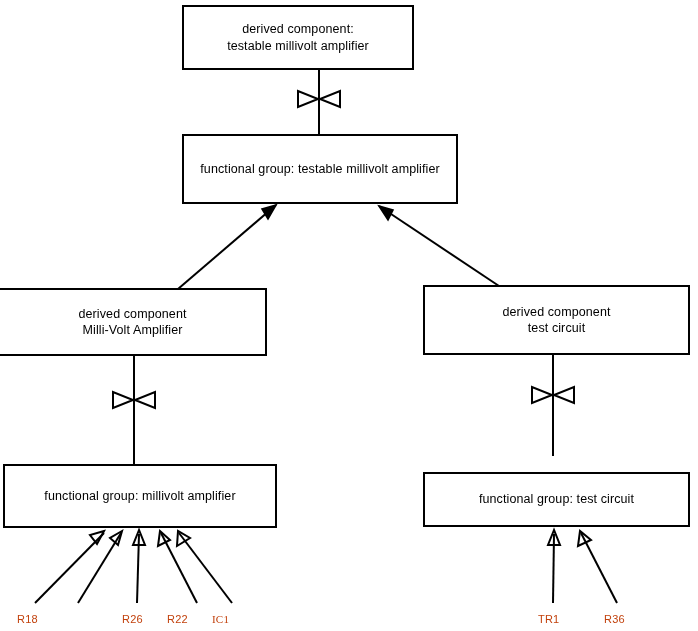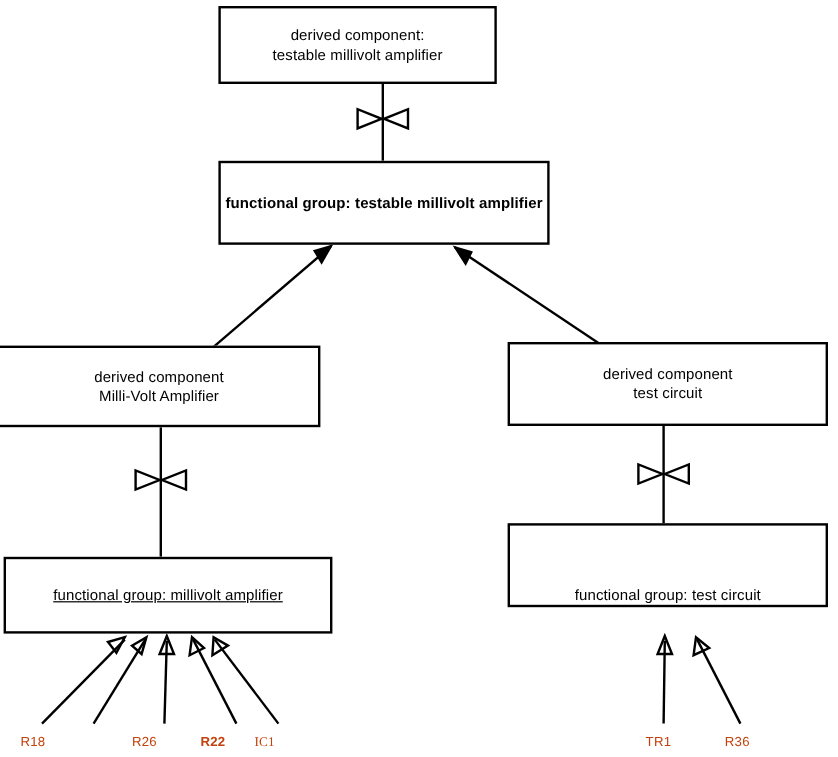--- a/index.html
+++ b/index.html
@@ -120,43 +120,43 @@
       <line x1="617" y1="603" x2="581" y2="533" stroke="#000" stroke-width="2"></line>
       <polygon points="580,531 578,546 591,540" fill="none" stroke="#000" stroke-width="2"></polygon>
     </g>
   </svg>
 
   <div class="node-box" id="box-0" style="left: 182px; top: 5px; width: 232px; height: 65px;">
     <span class="node-text">derived component:
 testable millivolt amplifier</span>
   </div>
 
-  <div class="node-box" id="box-1" style="left: 182px; top: 134px; width: 276px; height: 70px; font-weight: bold;">
+  <div class="node-box" id="box-1" style="left: 182px; top: 134px; width: 276px; height: 70px;">
     <span class="node-text">functional group: testable millivolt amplifier</span>
   </div>
 
   <div class="node-box" id="box-2" style="left: -2px; top: 288px; width: 269px; height: 68px;">
     <span class="node-text">derived component
 Milli-Volt Amplifier</span>
   </div>
 
   <div class="node-box" id="box-3" style="left: 423px; top: 285px; width: 267px; height: 70px;">
     <span class="node-text">derived component
 test circuit</span>
   </div>
 
-  <div class="node-box" id="box-4" style="left: 3px; top: 464px; width: 274px; height: 64px; text-decoration: underline;">
+  <div class="node-box" id="box-4" style="left: 3px; top: 464px; width: 274px; height: 64px;">
     <span class="node-text">functional group: millivolt amplifier</span>
   </div>
 
-  <div class="node-box" id="box-5" style="left: 423px; top: 436px; width: 267px; height: 70px; align-items: flex-end;">
+  <div class="node-box" id="box-5" style="left: 423px; top: 472px; width: 267px; height: 55px;">
     <span class="node-text">functional group: test circuit</span>
   </div>
 
   <div class="leaf-label" id="leaf-0" style="left: 17px; top: 613px;">R18</div>
   <div class="leaf-label" id="leaf-1" style="left: 63px; top: 613px; margin-top: 26px;">R30</div>
-  <div class="leaf-label" id="leaf-2" style="left: 110px; top: 613px;">R26</div>
-  <div class="leaf-label" id="leaf-3" style="left: 167px; top: 613px; font-weight: bold;">R22</div>
+  <div class="leaf-label" id="leaf-2" style="left: 122px; top: 613px;">R26</div>
+  <div class="leaf-label" id="leaf-3" style="left: 167px; top: 613px;">R22</div>
   <div class="leaf-label" id="leaf-4" style="left: 212px; top: 613px; font-family: Liberation Serif, serif;">IC1</div>
   <div class="leaf-label" id="leaf-5" style="left: 538px; top: 613px;">TR1</div>
   <div class="leaf-label" id="leaf-6" style="left: 604px; top: 613px;">R36</div>
 
 </div>
 
 </body></html>

